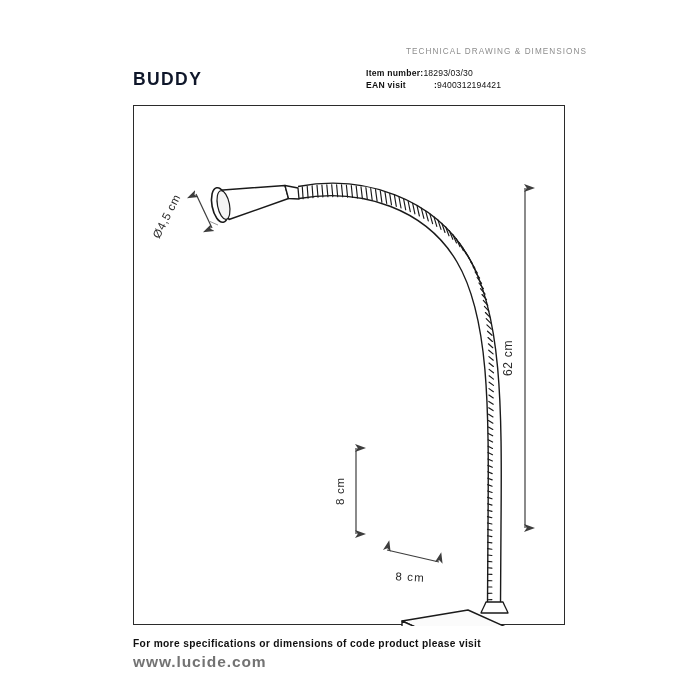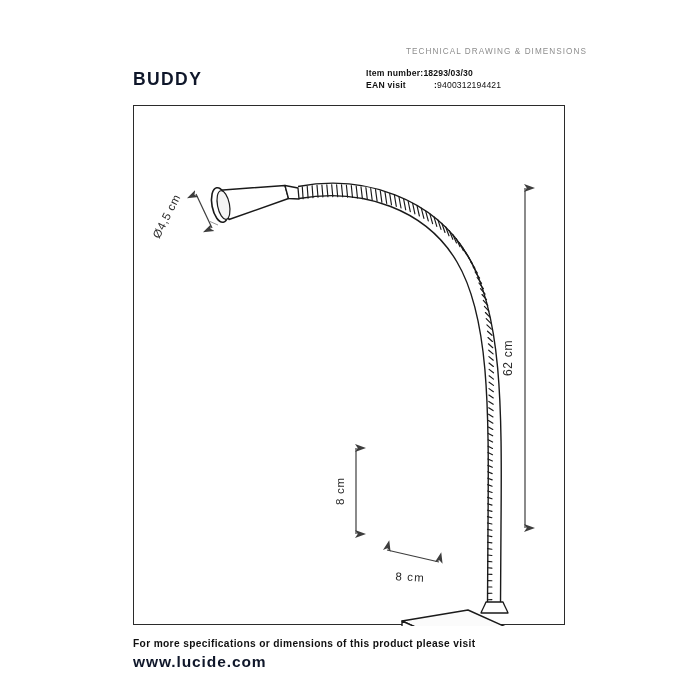--- a/index.html
+++ b/index.html
@@ -69,21 +69,21 @@
     position: absolute;
     left: 338px;
     top: 68px;
     font-size: 8.6px;
     line-height: 11.6px;
     color: #111111;
     white-space: nowrap;
   }
   .meta .k { font-weight: bold; letter-spacing: 0.25px; padding-left: 28px; }
   .meta .v { letter-spacing: 0.15px; }
-  .meta .v.bold { font-weight: bold; }
+  .meta .v.bold { font-weight: normal; }
 
   
   .frame {
     position: absolute;
     left: 133px;
     top: 105px;
     width: 432px;
     height: 520px;
     border: 1.5px solid #2b2b2b;
     background: #ffffff;
@@ -110,21 +110,21 @@
     font-weight: bold;
     letter-spacing: 0.35px;
     color: #111111;
     white-space: nowrap;
   }
   .footer-line2 {
     margin-top: 4px;
     font-size: 15.5px;
     font-weight: bold;
     letter-spacing: 0.9px;
-    color: #0f172a;
+    color: #737373;
     white-space: nowrap;
   }
 </style>
 </head>
 <body>
 
 <div class="page">
 
   <div class="header">
 
@@ -314,17 +314,17 @@
 
         <g>
           <line x1="253" y1="444" x2="305" y2="456" stroke="#3d3d3d" stroke-width="1.2" marker-start="url(#arrDown)" marker-end="url(#arrUp)"></line>
           <text x="276" y="475" text-anchor="middle" transform="rotate(3 276 475)" font-family="Liberation Sans, sans-serif" font-size="11.5" letter-spacing="1.1" fill="#2b2b2b">8 cm</text>
         </g>
       </svg>
     </div>
   </div>
 
   <div class="footer">
-    <div class="footer-line1">For more specifications or dimensions of this product please visit</div>
+    <div class="footer-line1">For more specifications or dimensions of code product please visit</div>
     <div class="footer-line2">www.lucide.com</div>
   </div>
 
 </div>
 
 </body></html>

